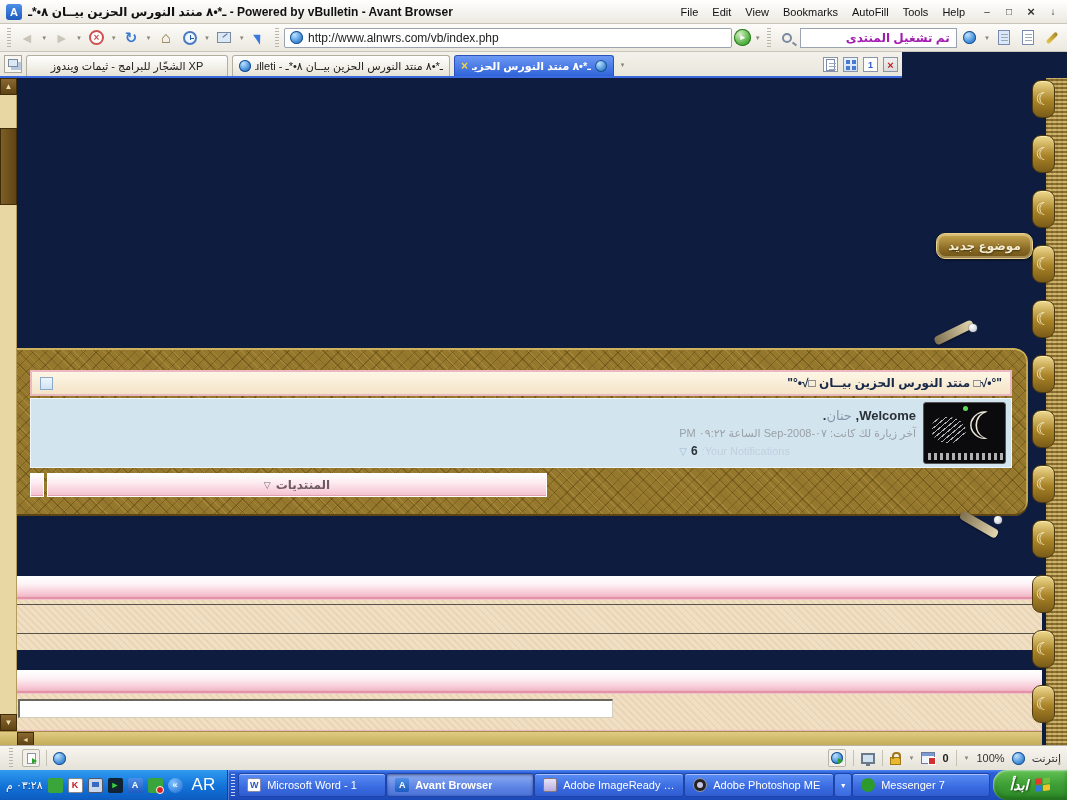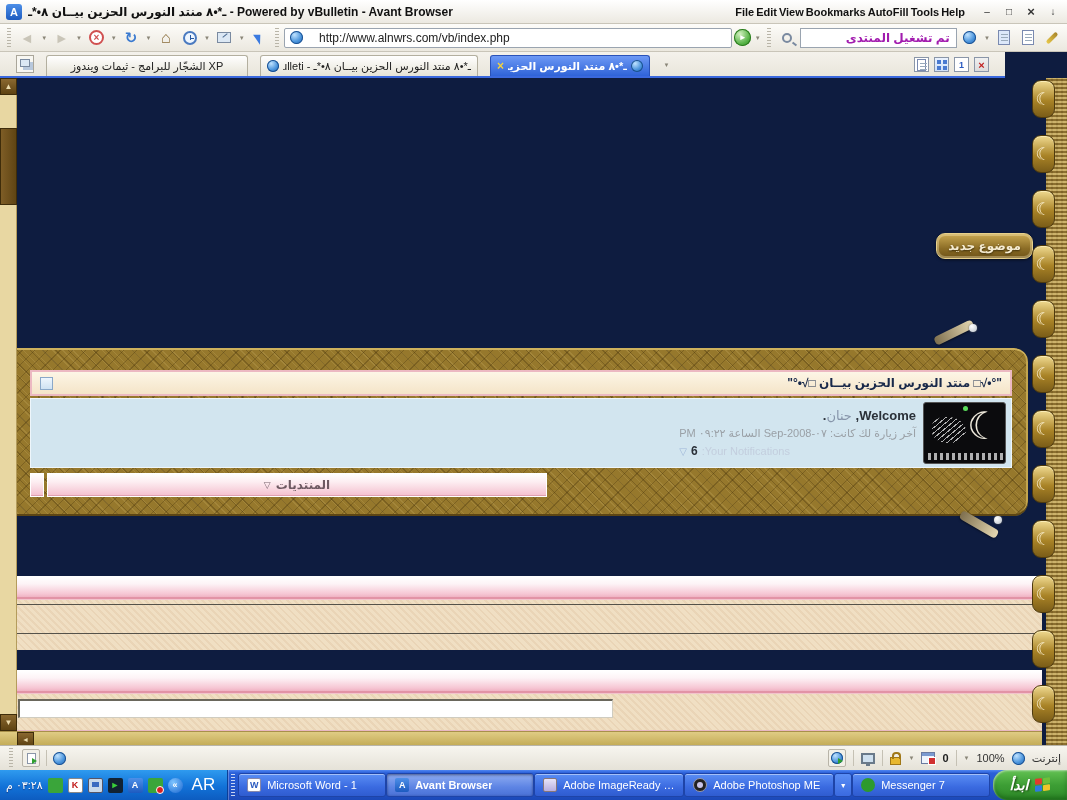--- a/index.html
+++ b/index.html
@@ -7,21 +7,21 @@
   body { font-family:"Liberation Sans","DejaVu Sans",sans-serif; }
   #screen { position:relative; width:1067px; height:800px; background:#0e1c40; overflow:hidden; }
 
   
   .titlebar { position:absolute; left:0; top:0; width:1067px; height:24px;
     background:linear-gradient(180deg,#ffffff,#ece9e1); border-bottom:1px solid #c9c5b9;
     display:flex; align-items:center; padding:0 6px; gap:6px; }
   .app-logo { width:16px; height:16px; background:linear-gradient(180deg,#4d8fe8,#1d5bc0);
     border-radius:3px; color:#fff; font-size:11px; font-weight:bold; display:flex; align-items:center; justify-content:center; }
   .title-text { font-size:12px; font-weight:bold; color:#111; white-space:nowrap; overflow:hidden; max-width:560px; }
-  .menubar { margin-left:auto; display:flex; gap:2px; font-size:11px; color:#111; padding-right:8px;font-weight:bold; }
+  .menubar { margin-left:auto; display:flex; gap:14px; font-size:11px; color:#111; padding-right:8px; }
   .menu-item { cursor:default; }
   .win-controls { display:flex; gap:6px; align-items:center; }
   .wbtn { width:16px; height:15px; font-size:10px; color:#333; display:flex; align-items:center; justify-content:center;
     border:1px solid transparent; }
   .wbtn.close { font-size:13px; font-weight:bold; }
 
   
   .toolbar { position:absolute; left:0; top:24px; width:1067px; height:28px;
     background:linear-gradient(180deg,#fdfcf9,#ebe8df); border-bottom:1px solid #c9c5b9;
     display:flex; align-items:center; padding:0 4px; gap:2px; }
@@ -36,40 +36,40 @@
     font-size:10px; font-weight:bold; display:flex; align-items:center; justify-content:center; background:#fff; }
   .refresh-g { color:#3a7ad0; font-size:15px; font-weight:bold; }
   .home-g { color:#8a6d3a; font-size:16px; }
   .clock-ic { width:14px; height:14px; border-radius:50%; border:2px solid #4a7ac0; background:#eef6ff; position:relative; }
   .clock-ic::after { content:""; position:absolute; left:5px; top:2px; width:1px; height:5px; background:#2a5aa0; }
   .clock-ic::before { content:""; position:absolute; left:5px; top:5px; width:4px; height:1px; background:#2a5aa0; }
   .winresize-ic { width:14px; height:11px; border:1px solid #7a8aa0; background:#dce8f4; position:relative; }
   .winresize-ic::after { content:""; position:absolute; right:2px; top:2px; width:6px; height:1px; background:#4a6a90; transform:rotate(-40deg); }
   .pointer-ic { width:0; height:0; border-left:6px solid #3a7ae0; border-top:4px solid transparent; border-bottom:8px solid transparent; transform:rotate(-35deg); }
   .addressbar { width:452px; height:20px; background:#fff; border:1px solid #9aa4b0; border-radius:2px;
-    display:flex; align-items:center; gap:16px; padding:0 5px; }
+    display:flex; align-items:center; gap:5px; padding:0 5px; }
   .globe-ic { width:13px; height:13px; border-radius:50%; flex:none;
     background:radial-gradient(circle at 35% 30%,#bfe2ff,#4a94dc 55%,#1d5ca8); box-shadow:inset 0 0 0 1px #1a4f90; }
   .addr-text { font-size:12px; color:#222; white-space:nowrap; overflow:hidden; }
   .go-btn { width:17px; height:17px; border-radius:50%; background:radial-gradient(circle at 35% 30%,#d2f0c0,#57b347 60%,#2e8a22);
     color:#fff; font-size:8px; display:flex; align-items:center; justify-content:center; box-shadow:inset 0 0 0 1px #2a7a1e; }
   .mag-ic { width:10px; height:10px; border:2px solid #7a8aa0; border-radius:50%; position:relative; }
   .mag-ic::after { content:""; position:absolute; left:8px; top:8px; width:5px; height:2px; background:#7a8aa0; transform:rotate(40deg); }
   .searchbox { width:158px; height:20px; background:#fff; border:1px solid #9aa4b0;
     display:flex; align-items:center; padding:0 6px; direction:rtl; }
   .search-text { font-size:12px; color:#a21caf; white-space:nowrap; overflow:hidden; font-weight:bold; }
   .doc-ic { width:12px; height:15px; background:#fff; border:1px solid #7a8ab0; position:relative; }
   .doc-ic.blue { background:#dce8fa; }
   .doc-ic::after { content:""; position:absolute; left:2px; top:3px; width:7px; height:1px; background:#9ab; box-shadow:0 3px 0 #9ab,0 6px 0 #9ab; }
   .pen-ic { width:14px; height:4px; background:linear-gradient(90deg,#e8c84a,#a8852a); border-radius:2px; transform:rotate(-45deg); }
 
   
-  .tabbar { position:absolute; left:0; top:52px; width:1005px; height:26px;
+  .tabbar { position:absolute; left:0; top:52px; width:902px; height:26px;
     background:linear-gradient(180deg,#f4f2ec,#e9e6db); border-bottom:2px solid #3a68dd;
-    display:flex; align-items:flex-end; padding:0 16px; gap:12px; }
+    display:flex; align-items:flex-end; padding:0 4px; gap:4px; }
   .tab-tool { width:18px; height:18px; margin-bottom:3px; border:1px solid #aaa69a; background:#f8f7f2; position:relative; }
   .tab-tool::after { content:""; position:absolute; left:3px; top:3px; width:8px; height:6px; border:1px solid #7a8aa0; background:#dce8f4; box-shadow:3px 3px 0 #b8c8dc; }
   .tab { height:21px; border:1px solid #b3af9f; border-bottom:none; border-radius:3px 3px 0 0;
     background:linear-gradient(180deg,#ffffff,#e6e3d6); display:flex; align-items:center; gap:4px; padding:0 6px; overflow:hidden; }
   .tab .tab-label { font-size:11px; color:#222; white-space:nowrap; overflow:hidden; direction:rtl; width:100%; text-align:center; }
   .tab.active { background:linear-gradient(180deg,#6d99f5,#2f63d8); border-color:#2a52b8; }
   .tab.active .tab-label { color:#fff; font-weight:bold; }
   .tab-close { color:#f5d33a; font-size:12px; font-weight:bold; flex:none; }
   .favicon { width:12px; height:12px; border-radius:50%; flex:none;
     background:radial-gradient(circle at 35% 30%,#bfe2ff,#4a94dc 55%,#1d5ca8); box-shadow:inset 0 0 0 1px #1a4f90; }

